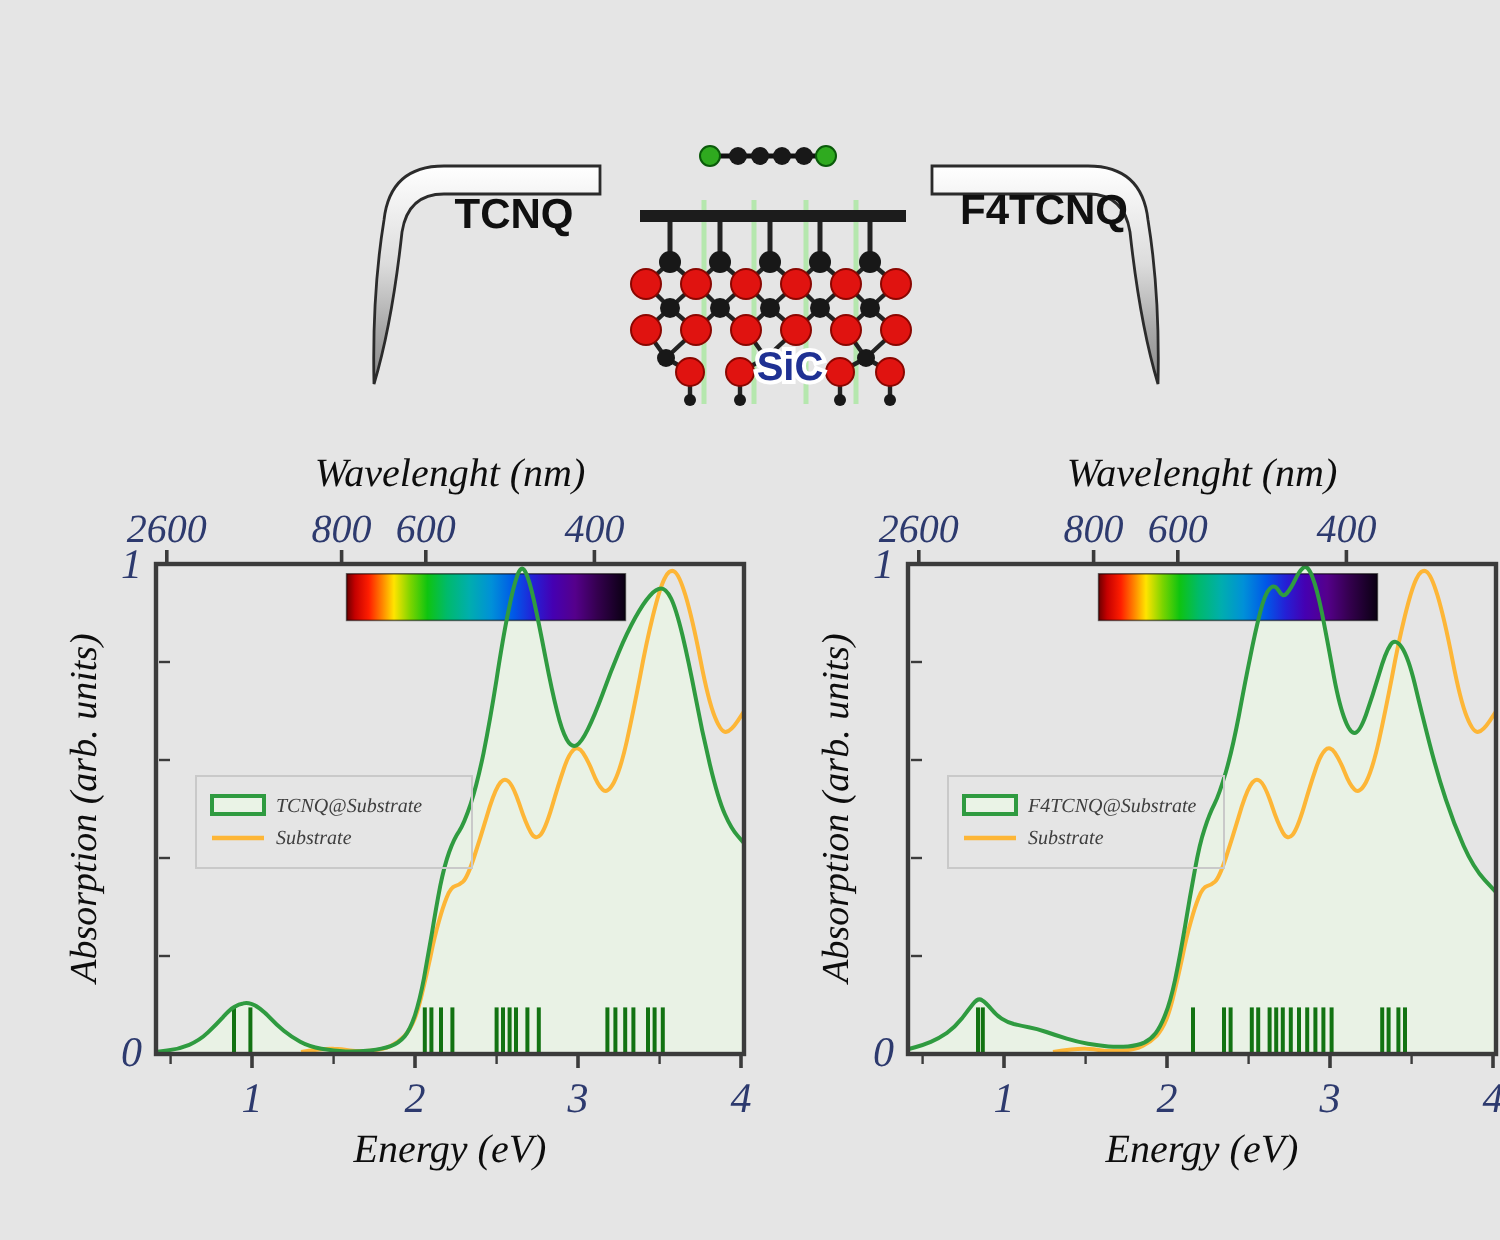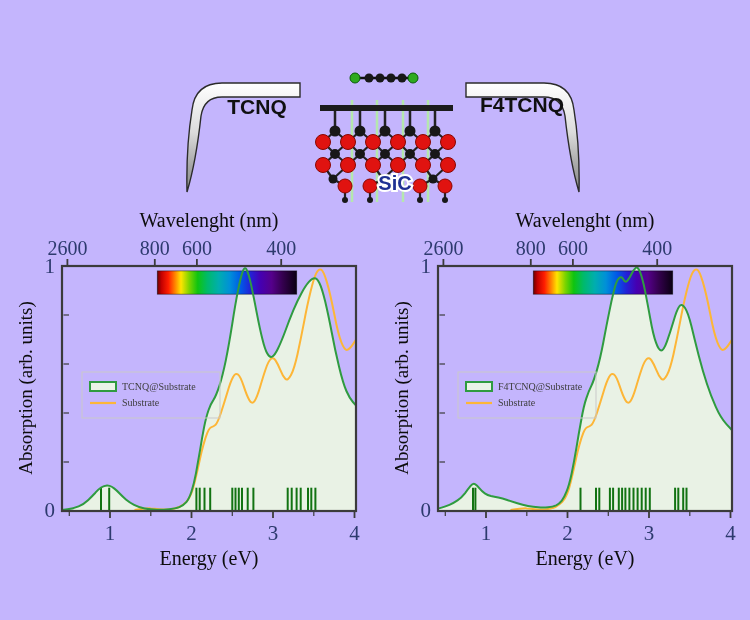--- a/index.html
+++ b/index.html
@@ -1,20 +1,20 @@
 <!DOCTYPE html>
 <html><head>
 <meta charset="utf-8">
 <title>Absorption spectra figure</title>
 <style>
   html,body{margin:0;padding:0;background:#fff;}
-  .fig{position:relative;width:750px;height:620px;background:#c4b5fd;overflow:hidden;
+  .fig{position:relative;width:750px;height:620px;background:#e5e5e5;overflow:hidden;
        font-family:"Liberation Serif",serif;}
   .scheme{position:absolute;left:180px;top:52px;width:400px;height:170px;}
-  .plot{position:absolute;top:196px;width:372px;height:392px;margin:0;}
+  .plot{position:absolute;top:196px;width:372px;height:392px;margin:16px;font-style:italic;}
   .plot.left{left:8px;}
   .plot.right{left:384px;}
   svg text{font-family:"Liberation Serif",serif;}
   .t-title{font-size:20px;fill:#0d0d0d;}
   .t-ylab{font-size:19px;fill:#0d0d0d;}
   .num{font-size:21px;fill:#2d3a6e;}
   .numtop{font-size:20px;fill:#2d3a6e;}
   .leg{font-size:10px;fill:#3e3e3e;}
   .arrow-label{font-family:"Liberation Sans",sans-serif;font-weight:bold;font-size:21px;fill:#101010;}
   .sic-label{font-family:"Liberation Sans",sans-serif;font-weight:bold;font-size:20px;fill:#1f3193;

